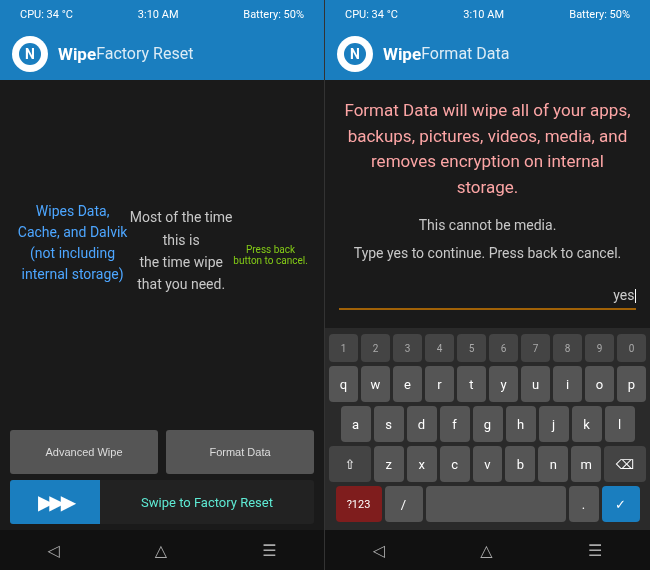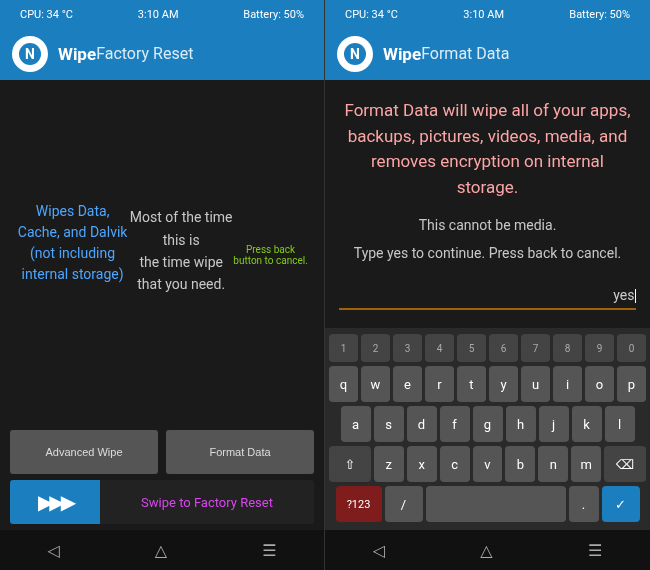--- a/index.html
+++ b/index.html
@@ -131,21 +131,21 @@
       width: 90px;
       display: flex;
       align-items: center;
       justify-content: center;
       flex-shrink: 0;
     }
     .swipe-arrows span { color: #fff; font-size: 20px; letter-spacing: -4px; }
     .swipe-label {
       flex: 1;
       text-align: center;
-      color: #d946ef;
+      color: #5eead4;
       font-size: 13px;
     }
 
     
     .nav-bar {
       height: 40px;
       background: #111;
       display: flex;
       align-items: center;
       justify-content: space-around;

